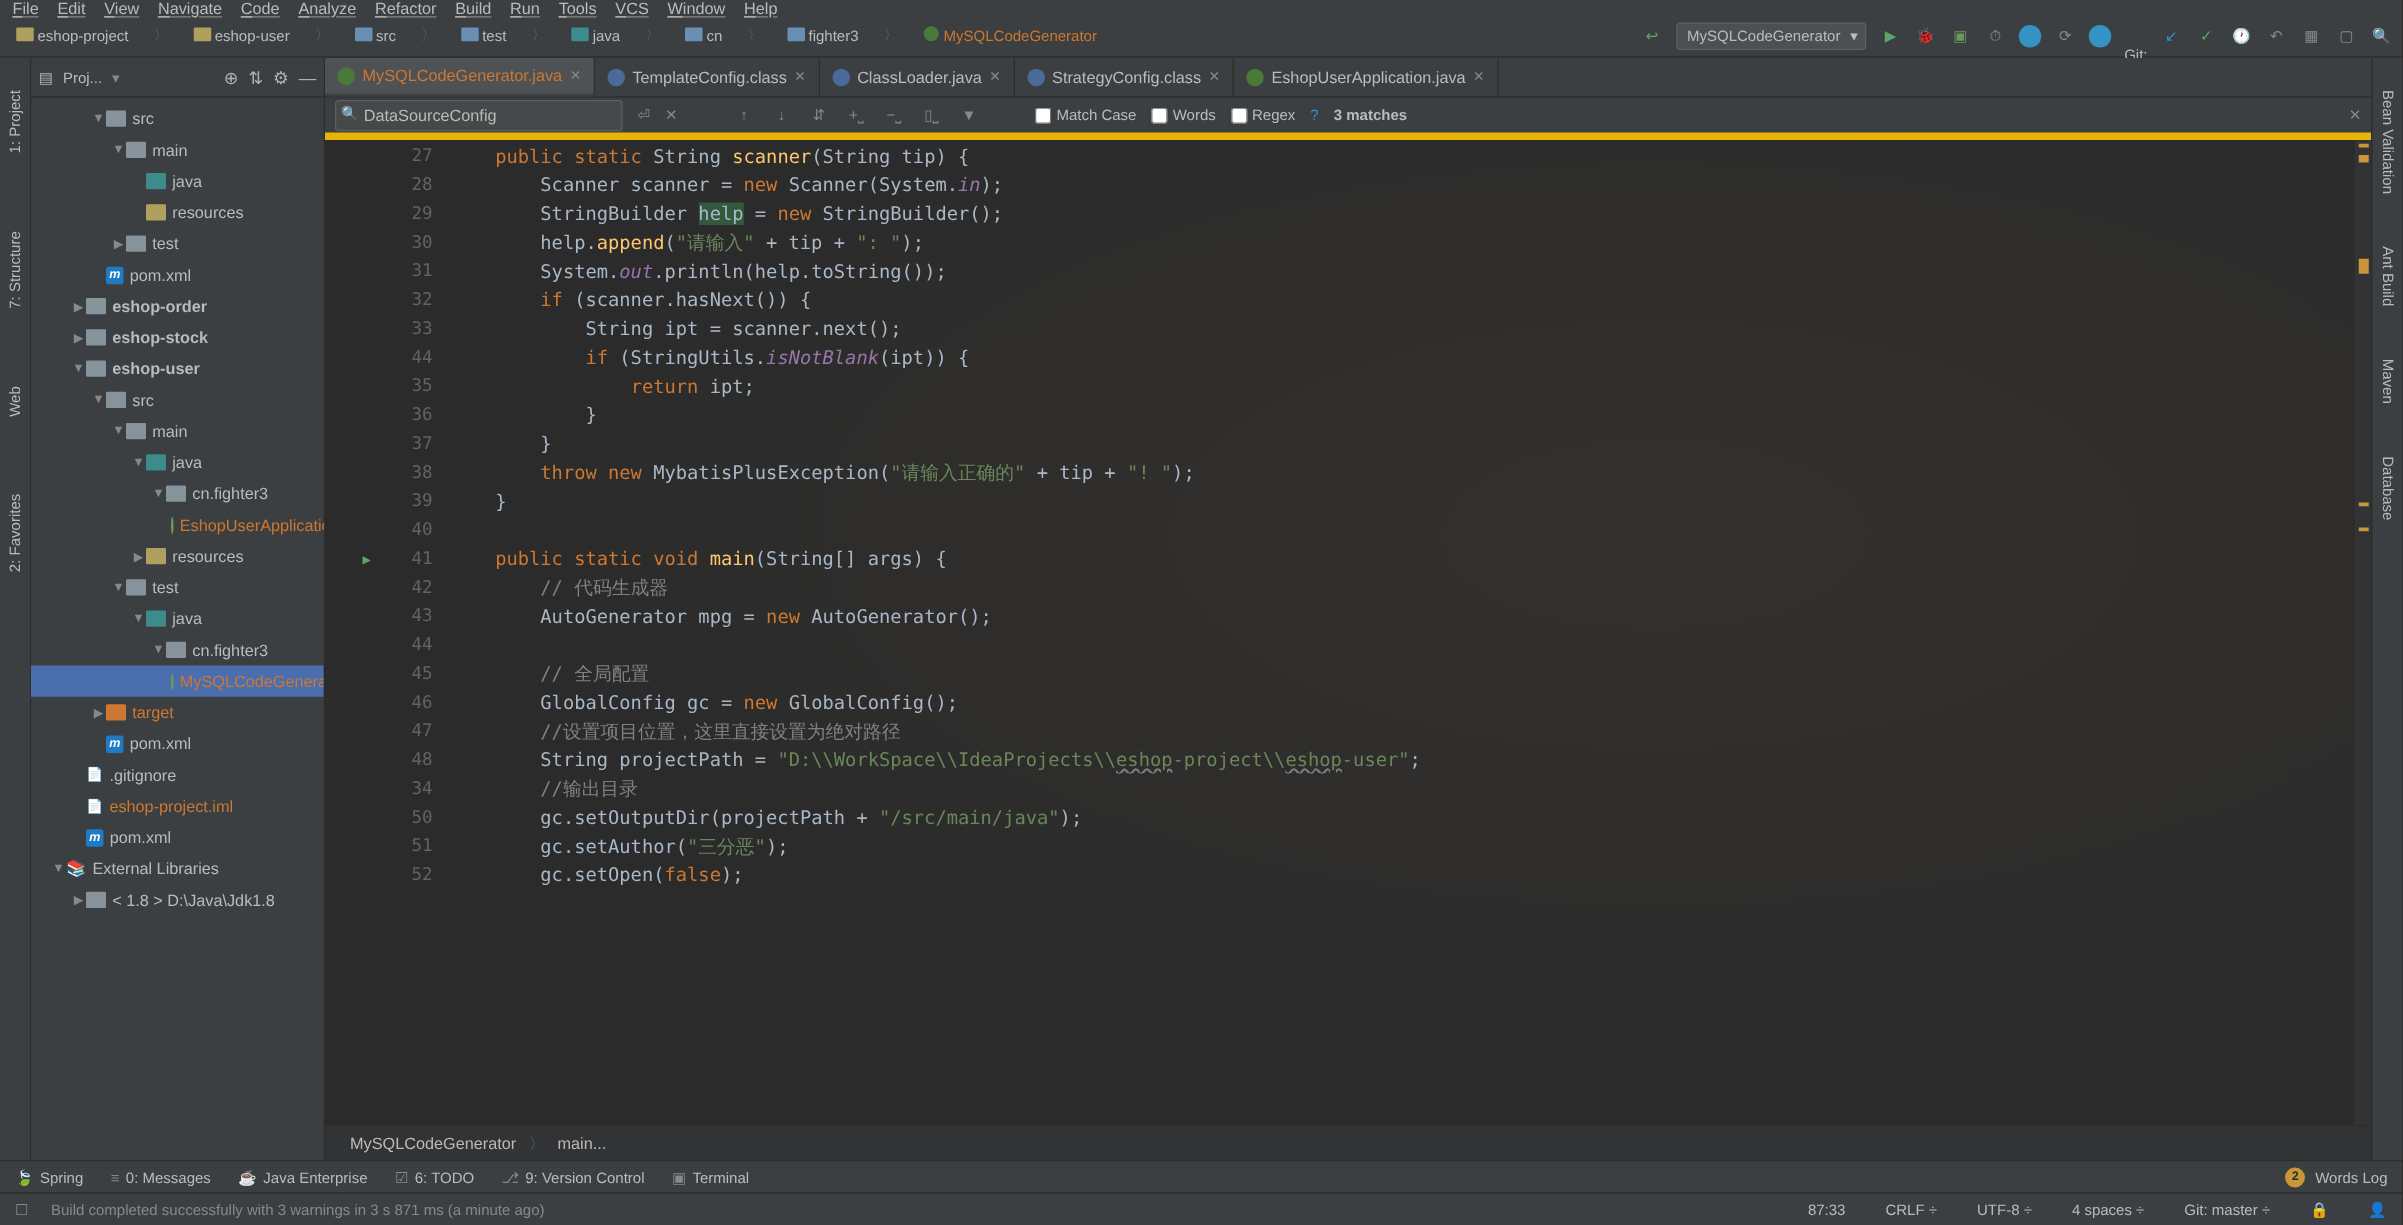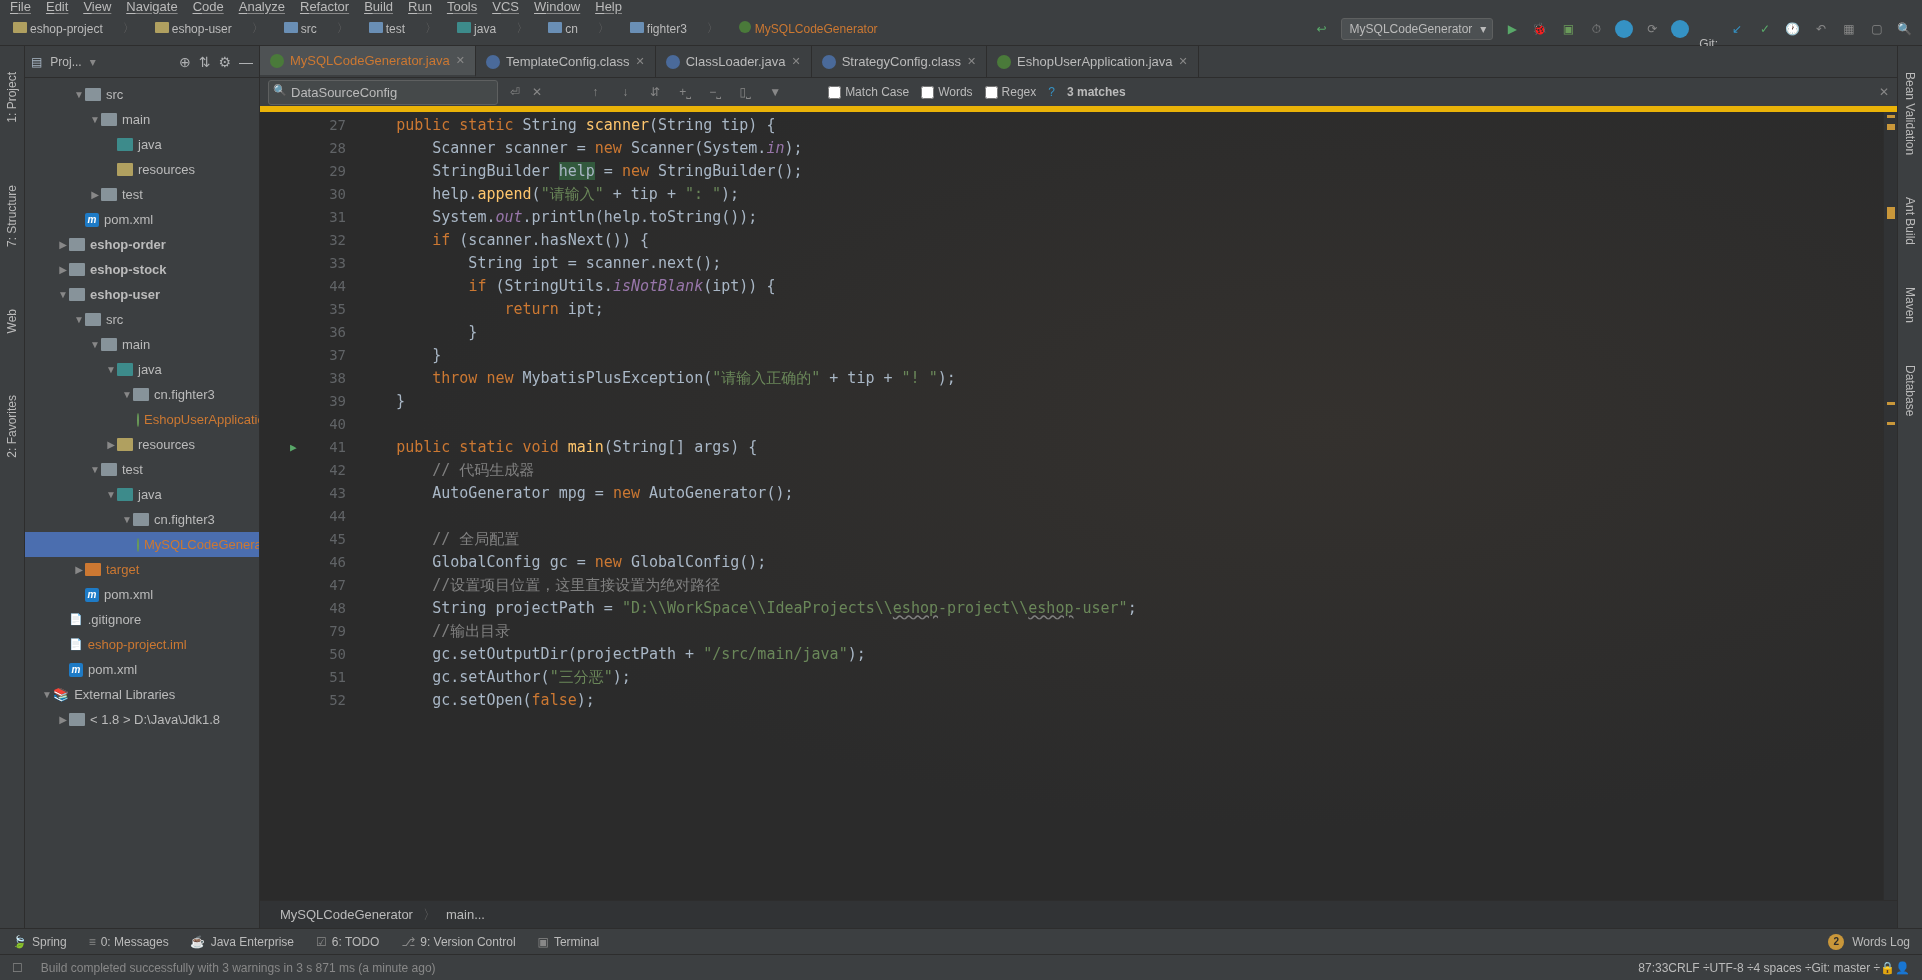--- a/index.html
+++ b/index.html
@@ -66,21 +66,21 @@
 .str { color:#6a8759; }
 .com { color:#808080; }
 .fn { color:#ffc66d; }
 .it { color:#9876aa; font-style:italic; }
 .crumb { height:28px; display:flex; align-items:center; padding:0 20px; gap:10px; color:#bbb; font-size:13px; background:#313335; border-top:1px solid #2d2d2d; }
 .statusbar1 { height:26px; background:#3c3f41; display:flex; align-items:center; padding:0 12px; gap:22px; border-top:1px solid #2d2d2d; color:#bbb; font-size:12px; }
 .statusbar1 .item { display:flex; align-items:center; gap:5px; cursor:pointer; }
 .sb-right { margin-left:auto; display:flex; align-items:center; gap:8px; }
 .badge { background:#c9973a; color:#2b2b2b; border-radius:50%; width:16px; height:16px; font-size:10px; display:inline-flex; align-items:center; justify-content:center; font-weight:bold; }
 .statusbar2 { height:26px; background:#3c3f41; display:flex; align-items:center; padding:0 12px; gap:18px; border-top:1px solid #2d2d2d; color:#888; font-size:12px; }
-.sb2-right { margin-left:auto; display:flex; align-items:center; gap:0; color:#bbb; }
+.sb2-right { margin-left:auto; display:flex; align-items:center; gap:32px; color:#bbb; }
 .marker-strip { width:14px; background:#313335; border-left:1px solid #2d2d2d; position:relative; }
 .marker { position:absolute; right:2px; width:8px; height:3px; }
 </style>
 </head>
 <body>
 
 <div class="menubar">
     <span><u>F</u>ile</span>
     <span><u>E</u>dit</span>
     <span><u>V</u>iew</span>
@@ -363,21 +363,21 @@
           <div class="gutter-line">39</div>
           <div class="gutter-line">40</div>
           <div class="gutter-line">41<span class="run-gutter">▶</span></div>
           <div class="gutter-line">42</div>
           <div class="gutter-line">43</div>
           <div class="gutter-line">44</div>
           <div class="gutter-line">45</div>
           <div class="gutter-line">46</div>
           <div class="gutter-line">47</div>
           <div class="gutter-line">48</div>
-          <div class="gutter-line">79</div>
+          <div class="gutter-line">34</div>
           <div class="gutter-line">50</div>
           <div class="gutter-line">51</div>
           <div class="gutter-line">52</div>
         </div>
       <div class="code"><div>    <span class="kw">public</span> <span class="kw">static</span> String <span class="fn">scanner</span>(String tip) {</div><div>        Scanner scanner = <span class="kw">new</span> Scanner(System.<span class="it">in</span>);</div><div>        StringBuilder <span style="background:#32593d;">help</span> = <span class="kw">new</span> StringBuilder();</div><div>        help.<span class="fn">append</span>(<span class="str">"请输入"</span> + tip + <span class="str">": "</span>);</div><div>        System.<span class="it">out</span>.println(help.toString());</div><div>        <span class="kw">if</span> (scanner.hasNext()) {</div><div>            String ipt = scanner.next();</div><div>            <span class="kw">if</span> (StringUtils.<span class="it">isNotBlank</span>(ipt)) {</div><div>                <span class="kw">return</span> ipt;</div><div>            }</div><div>        }</div><div>        <span class="kw">throw</span> <span class="kw">new</span> MybatisPlusException(<span class="str">"请输入正确的"</span> + tip + <span class="str">"! "</span>);</div><div>    }</div><div>&nbsp;</div><div>    <span class="kw">public</span> <span class="kw">static</span> <span class="kw">void</span> <span class="fn">main</span>(String[] args) {</div><div>        <span class="com">// 代码生成器</span></div><div>        AutoGenerator mpg = <span class="kw">new</span> AutoGenerator();</div><div>&nbsp;</div><div>        <span class="com">// 全局配置</span></div><div>        GlobalConfig gc = <span class="kw">new</span> GlobalConfig();</div><div>        <span class="com">//设置项目位置，这里直接设置为绝对路径</span></div><div>        String projectPath = <span class="str">"D:\\WorkSpace\\IdeaProjects\\<span style="text-decoration:underline wavy #808080">eshop</span>-project\\<span style="text-decoration:underline wavy #808080">eshop</span>-user"</span>;</div><div>        <span class="com">//输出目录</span></div><div>        gc.setOutputDir(projectPath + <span class="str">"/src/main/java"</span>);</div><div>        gc.setAuthor(<span class="str">"三分恶"</span>);</div><div>        gc.setOpen(<span class="kw">false</span>);</div></div>
       <div class="marker-strip">
         <div class="marker" style="top:3px; background:#c9973a;"></div>
         <div class="marker" style="top:12px; background:#c9973a; height:6px;"></div>
         <div class="marker" style="top:95px; background:#c9973a; height:12px;"></div>
         <div class="marker" style="top:290px; background:#c9973a;"></div>

